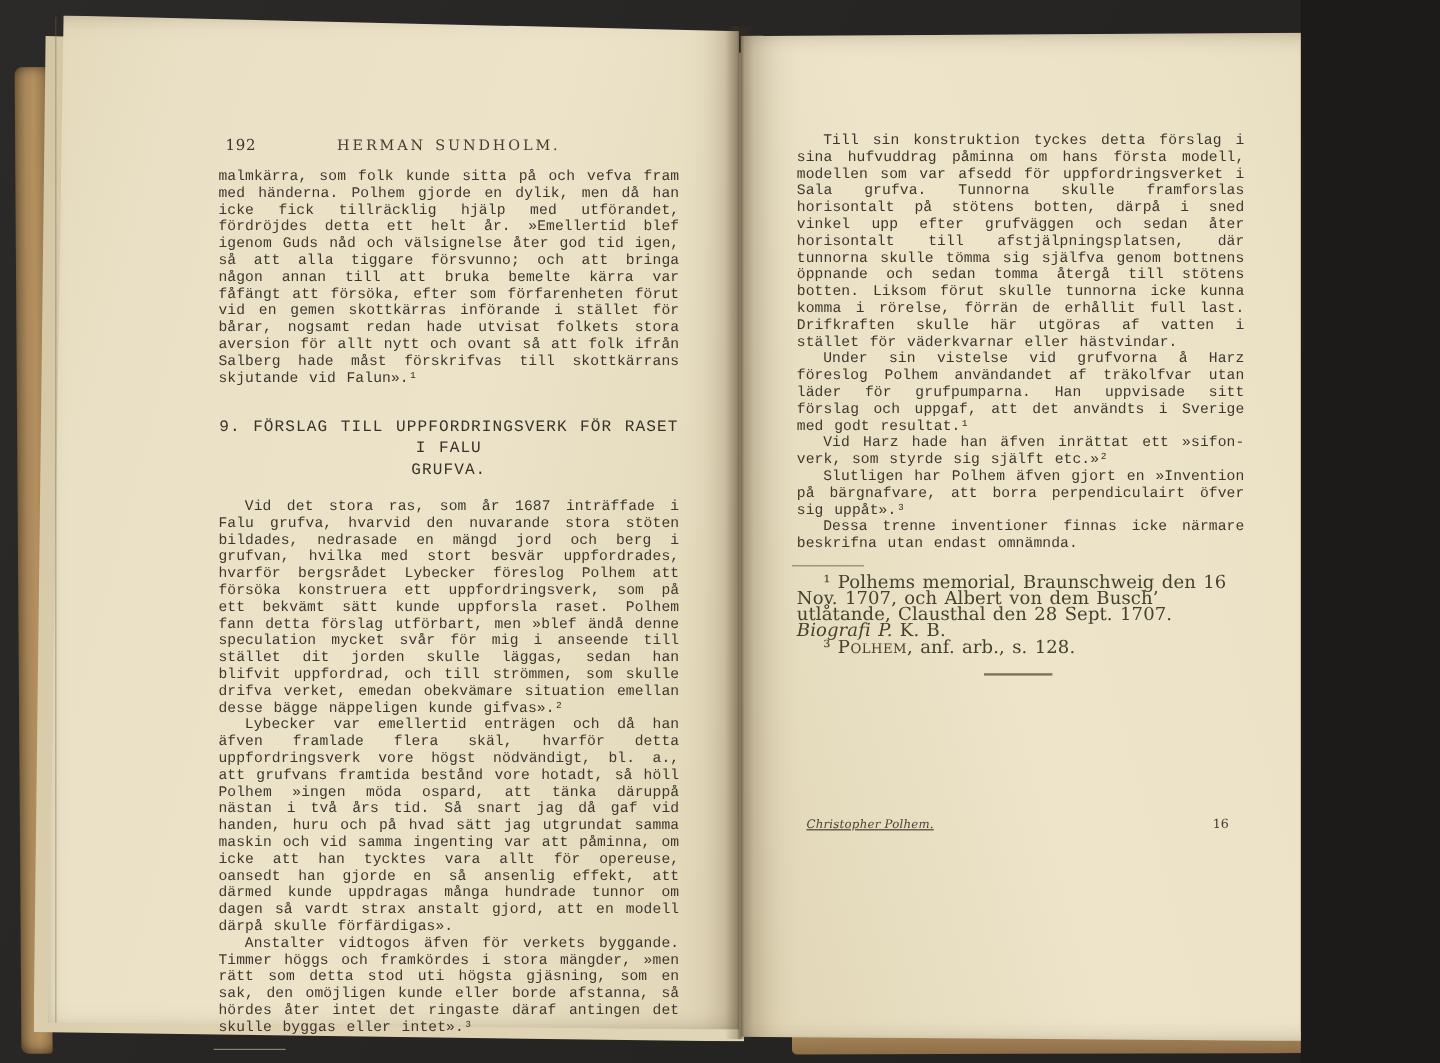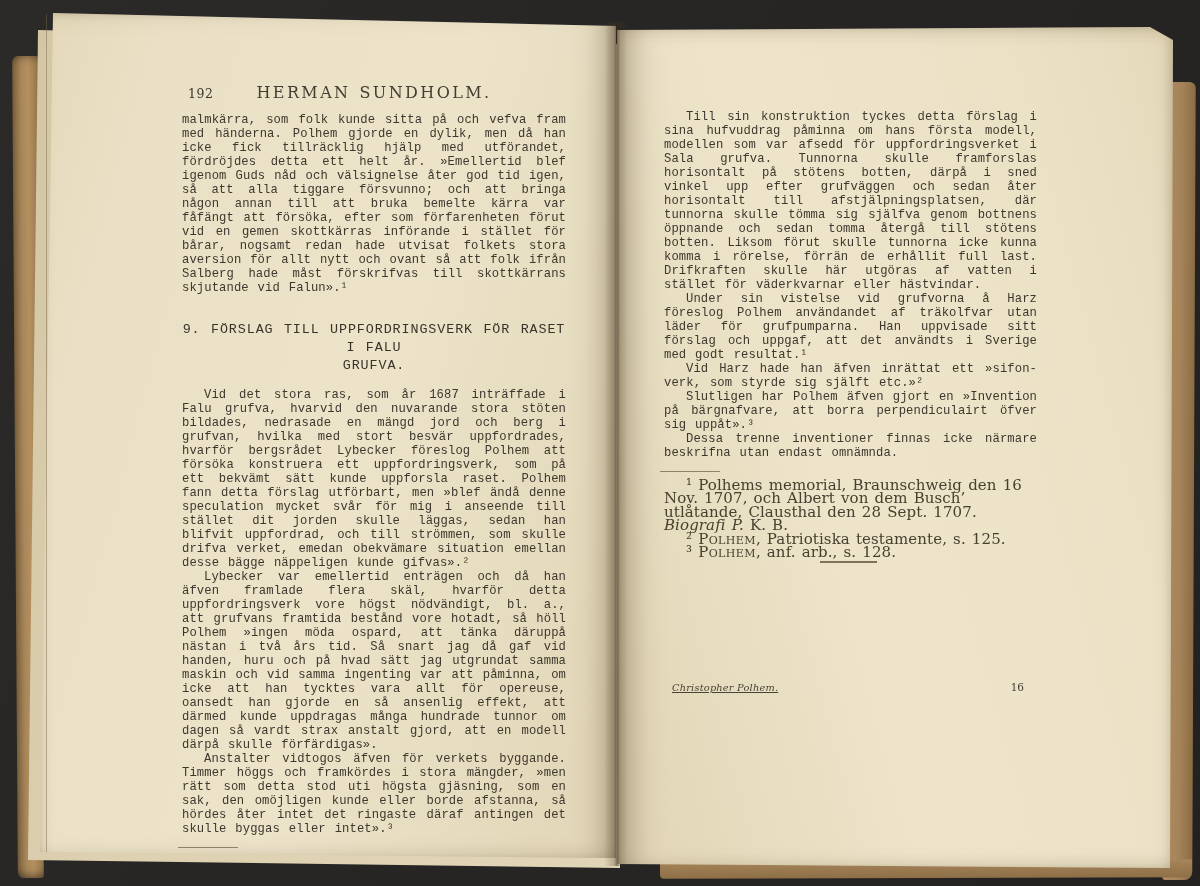--- a/index.html
+++ b/index.html
@@ -1,17 +1,17 @@
 <!DOCTYPE html>
 <html><head>
 <meta charset="utf-8">
 <style>
   html,body { margin:0; padding:0; background:#1c1b1a; }
   .scene {
-    position:relative; width:1200px; height:886px; overflow:hidden;
+    position:relative; width:1084px; height:886px; overflow:hidden;
     background: linear-gradient(115deg, #2b2a28 0%, #272624 40%, #232221 100%);
     font-family: "DejaVu Serif", "Liberation Serif", serif;
     color:#3b352c;
   }
   
   .spine-left {
     position:absolute; left:15px; top:56px; width:26px; height:822px;
     background: linear-gradient(90deg, #7e6440 0%, #a9875a 35%, #b5905f 60%, #97784d 100%);
     border-radius: 6px 2px 3px 6px;
     transform: rotate(-0.4deg);
@@ -63,21 +63,21 @@
     background: rgba(120,100,70,.45);
   }
   
   .col { position:absolute; font-size:12.2px; line-height:14px; text-align:justify;
          letter-spacing:.1px; word-spacing:.12em; color:#3d372d; }
   .col-left  { left:182px; top:86px;  width:384px; }
   .col-right { left:664px; top:110px; width:373px; }
 
   .header-row { display:grid; grid-template-columns:1fr auto 1fr; align-items:baseline;
                 font-size:12px; letter-spacing:.5px; }
-  .running-header { font-size:16px; letter-spacing:2.4px; white-space:nowrap; color:#443d31; }
+  .running-header { font-size:12px; letter-spacing:2.4px; white-space:nowrap; color:#443d31;margin-top:28px; }
   .pagenum { font-size:12.5px; }
   .pagenum-left  { justify-self:start; padding-left:6px; }
   .pagenum-right { justify-self:end; padding-right:2px; }
 
   .bodytext p { margin:0; text-indent:22px;font-family:Liberation Mono, monospace; }
   .bodytext p.p-continues { text-indent:0; }
   .col-left .bodytext-first { margin-top:12px; }
   .col-right .bodytext-first { margin-top:4px; }
 
   .section-heading {
@@ -144,21 +144,20 @@
 
       <p>Under sin vistelse vid grufvorna å Harz föreslog Polhem användandet af träkolfvar utan läder för grufpumparna.  Han uppvisade sitt förslag och uppgaf, att det användts i Sverige med godt resultat.¹</p>
       <p>Vid Harz hade han äfven inrättat ett »sifon-verk, som styrde sig själft etc.»²</p>
       <p>Slutligen har Polhem äfven gjort en »Invention på bärgnafvare, att borra perpendiculairt öfver sig uppåt».³</p>
       <p>Dessa trenne inventioner finnas icke närmare beskrifna utan endast omnämnda.</p>
     </div>
 
     <div class="fn-rule"></div>
     <div class="footnotes">
       <p class="footnote"><span>¹ </span><span>Polhems memorial, Braunschweig den 16 Nov. 1707, och Albert von dem Busch’ utlåtande, Clausthal den 28 Sept. 1707.  </span><span class="fn-italic">Biografi P.</span><span>  K. B.</span></p>
-      <p class="footnote"><span>² </span><span class="fn-name">Polhem</span><span>, Patriotiska testamente, s. 125.</span></p>
       <p class="footnote"><span>³ </span><span class="fn-name">Polhem</span><span>, anf. arb., s. 128.</span></p>
     </div>
   </div>
 
   <div class="center-rule"></div>
 
   <div class="signature-row">
     <span class="signature">Christopher Polhem.</span>
     <span class="sig-num">16</span>
   </div>

